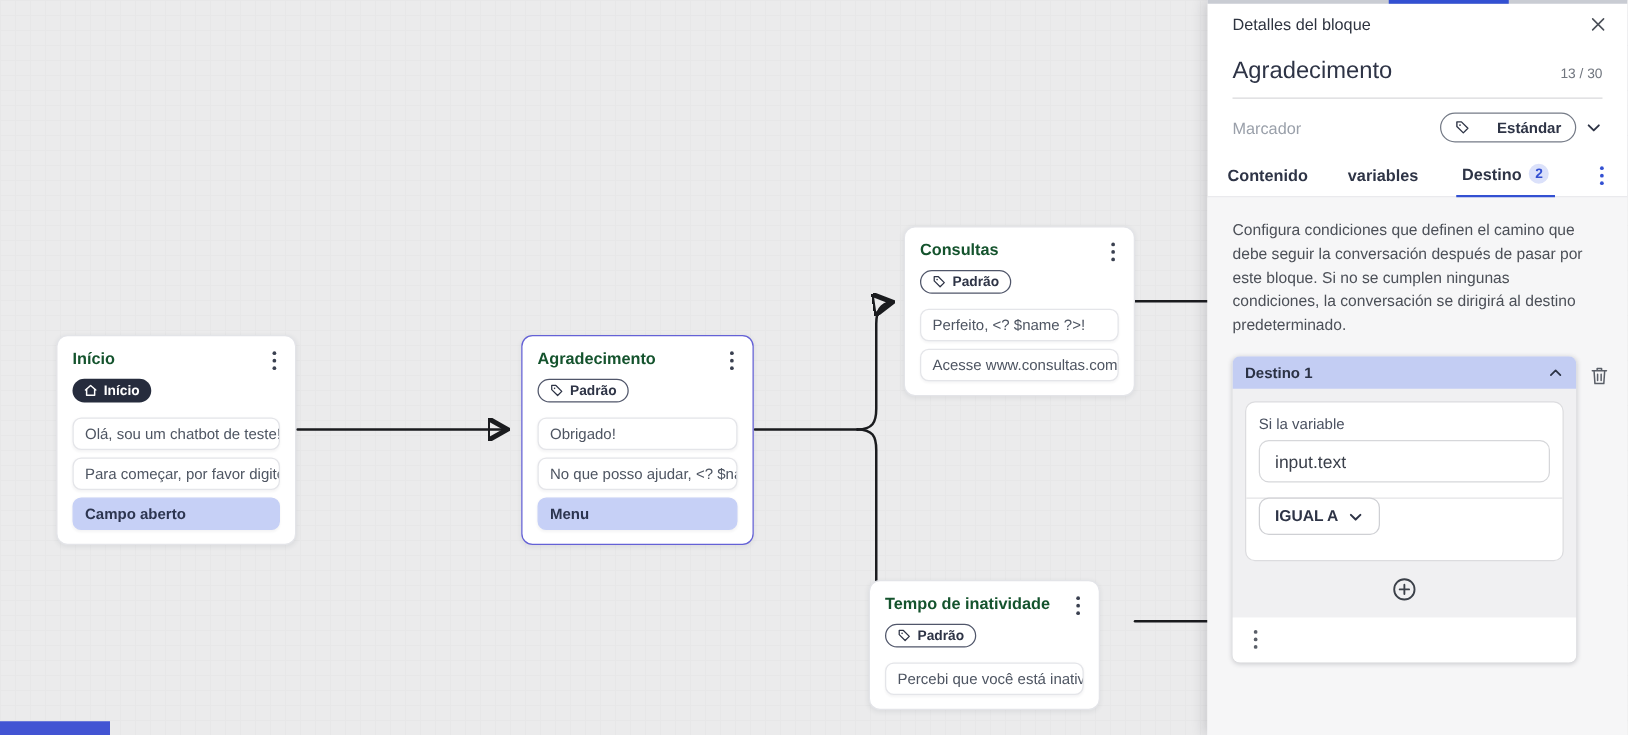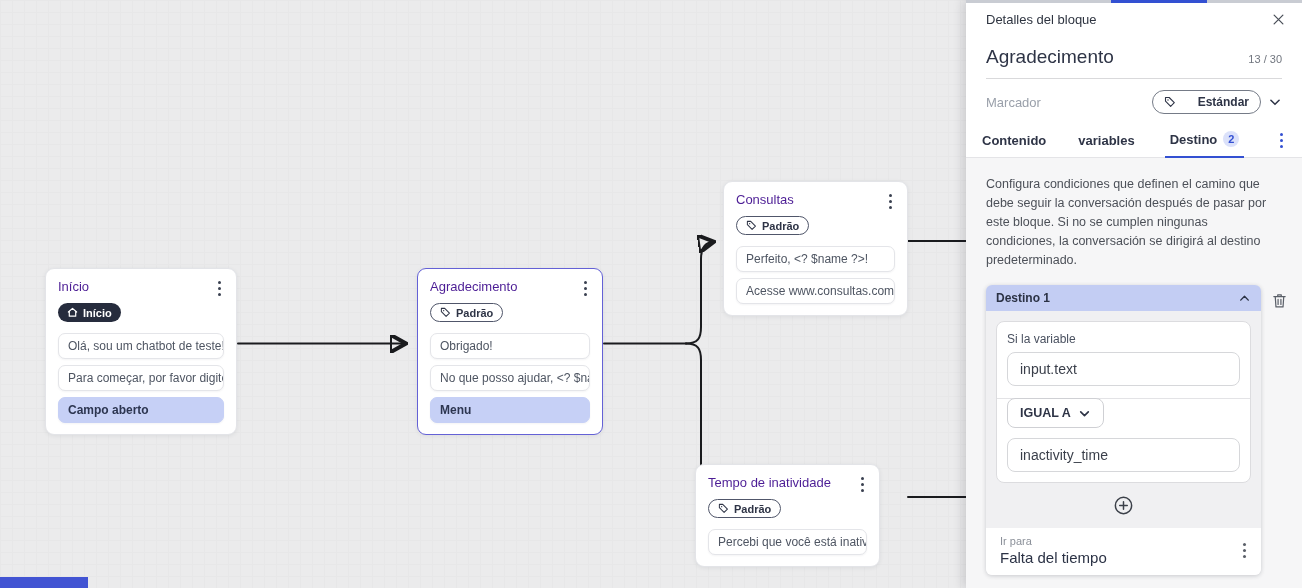--- a/index.html
+++ b/index.html
@@ -17,21 +17,21 @@
       linear-gradient(#dfdfe1 1px, transparent 1px),
       linear-gradient(90deg,#dfdfe1 1px, transparent 1px);
     background-size:12px 12px,12px 12px,36px 36px,36px 36px; }
   .edges { position:absolute; left:0; top:0; }
   .edges path { stroke:#1a1b1e; stroke-width:2; fill:none; stroke-linecap:round; }
 
   .node { position:absolute; background:#fff; border:1px solid #e3e4e8; border-radius:9px;
     padding:9px 12px 11px; box-shadow:0 1px 4px rgba(40,45,60,.08); }
   .node.selected { border:1.5px solid #6461d6; }
   .node-head { display:flex; justify-content:space-between; align-items:flex-start; }
-  .node-title { font-size:13px; font-weight:400; color:#4c1d95; line-height:17px; }
+  .node-title { font-size:13px; font-weight:700; color:#14532d; line-height:17px; }
   .dots { display:inline-flex; flex-direction:column; align-items:center; cursor:pointer; padding:1px 3px; }
   .dots i { width:3px; height:3px; border-radius:50%; background:currentColor; margin:1.5px 0; }
   .dots.dark { color:#3a4050; }
   .dots.blue { color:#3350d2; }
   .dots.grey { color:#5a5f68; }
   .badge-row { margin-top:5px; }
   .badge { display:inline-flex; align-items:center; gap:5px; height:19px; border-radius:10px;
     font-size:11px; font-weight:700; padding:0 9px; }
   .badge.dark { background:#262c3d; color:#fff; }
   .badge.outline { background:#fff; color:#2e3446; border:1px solid #50566a; }
@@ -277,34 +277,29 @@
               <div class="text-input">input.text</div>
               <div class="equal-row">
                 <span class="line"></span>
                 <span class="op-chip">
                   <span>IGUAL A</span>
                   <svg viewBox="0 0 24 24" width="13" height="13" fill="none" stroke="#2e3446" stroke-width="3" stroke-linecap="round" stroke-linejoin="round">
                       <path d="M5 9l7 7 7-7"></path>
                     </svg>
                 </span>
               </div>
-              <div class="text-input">inactivity_time</div>
             </div>
             <div class="plus-row">
               <svg viewBox="0 0 24 24" width="21" height="21" fill="none" stroke="#3b4049" stroke-width="1.7" stroke-linecap="round">
                   <circle cx="12" cy="12" r="9.3"></circle>
                   <path d="M12 7.7v8.6M7.7 12h8.6"></path>
                 </svg>
             </div>
           </div>
           <div class="dest-footer">
-            <div>
-              <div class="goto-label">Ir para</div>
-              <div class="goto-value">Falta del tiempo</div>
-            </div>
             <span class="dots grey">
                 <i></i>
                 <i></i>
                 <i></i>
               </span>
           </div>
         </div>
         <button class="icon-btn trash">
           <svg viewBox="0 0 24 24" width="17" height="17" fill="none" stroke="#5a5f68" stroke-width="1.7" stroke-linecap="round" stroke-linejoin="round">
               <path d="M4 6.5h16M9.5 6.5V4h5v2.5M6 6.5L7 21h10l1-14.5M10 10.5v7M14 10.5v7"></path>

